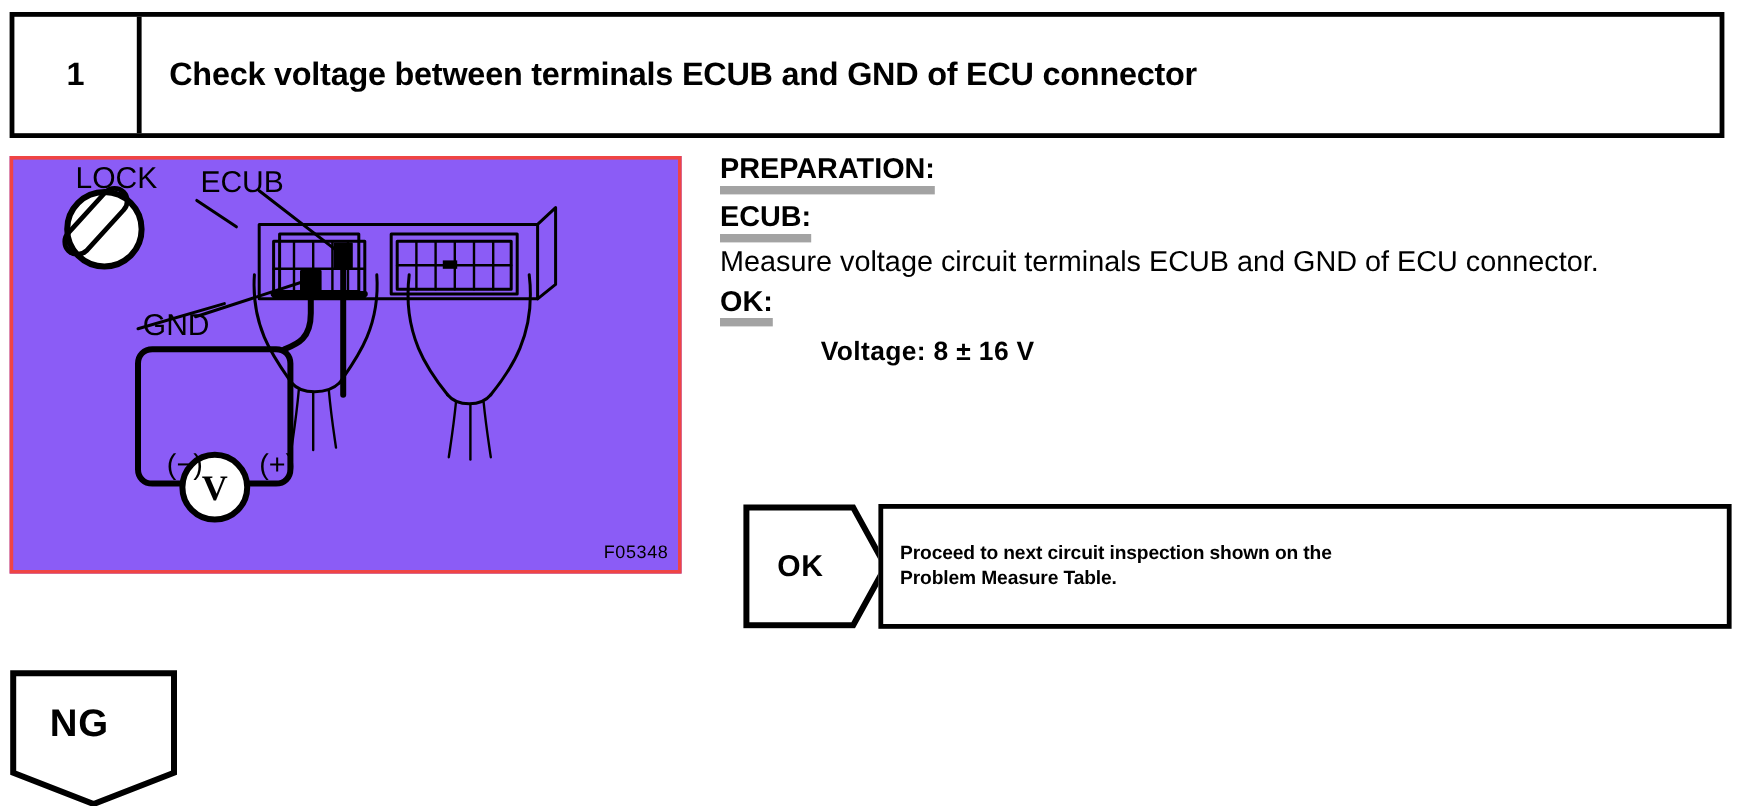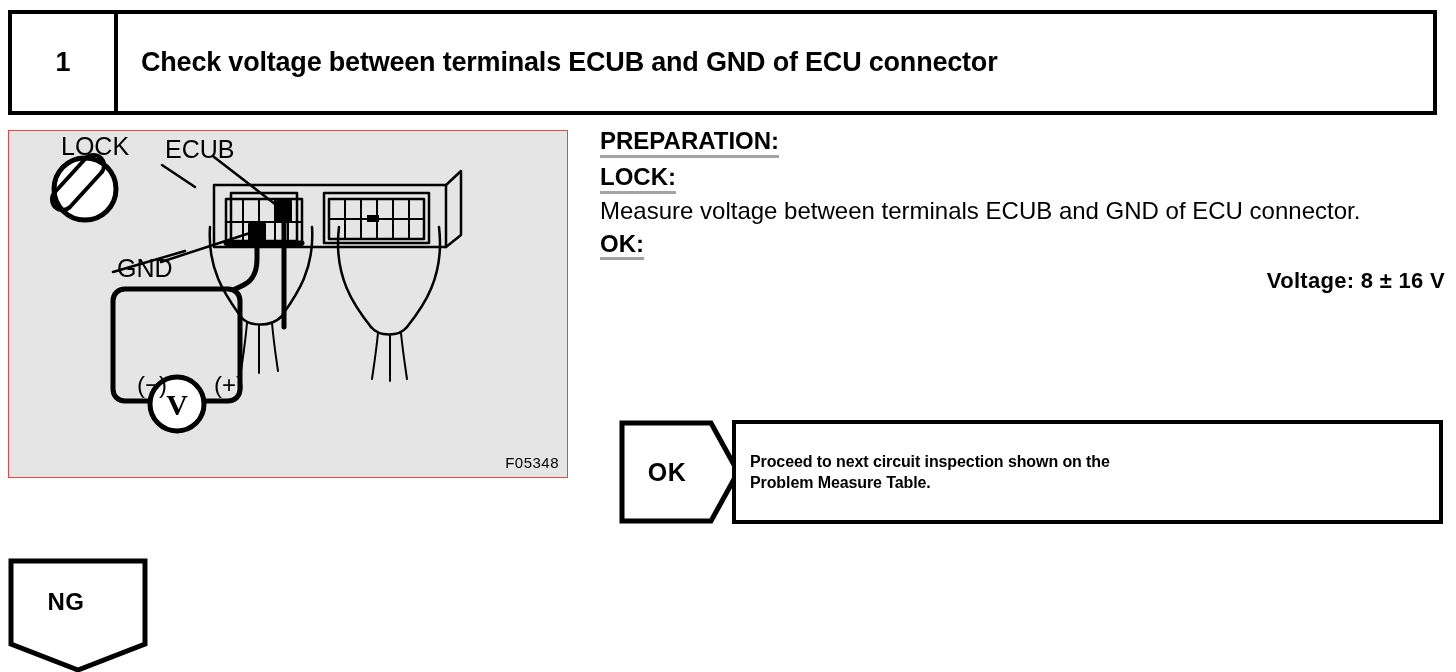--- a/index.html
+++ b/index.html
@@ -55,22 +55,22 @@
   }
 
   
   .illustration {
     position: absolute;
     left: 8px;
     top: 130px;
     width: 560px;
     height: 348px;
     box-sizing: border-box;
-    border: 1px solid #ef4444;
-    background: #e5e5e5;
+    border: 3px solid #ef4444;
+    background: #8b5cf6;
     overflow: hidden;
   }
   .illustration svg { display: block; }
   .fig-id {
     position: absolute;
     right: 8px;
     bottom: 6px;
     font-size: 15px;
     font-weight: normal;
     letter-spacing: 0.5px;
@@ -82,21 +82,21 @@
     position: absolute;
     left: 600px;
     top: 128px;
     width: 845px;
   }
   .hdr {
     font-size: 24px;
     font-weight: bold;
     line-height: 1.08;
     display: inline-block;
-    border-bottom: 3px solid #a3a3a3;
+    border-bottom: 7px solid #a3a3a3;
     padding-bottom: 1px;
     margin-bottom: 2px;
   }
   .body-line {
     font-size: 24px;
     line-height: 1.28;
     letter-spacing: 0.1px;
   }
   .body-just {
     font-size: 24px;
@@ -104,21 +104,20 @@
     text-align: justify;
     text-align-last: left;
     width: 843px;
   }
   .spec {
     font-size: 22px;
     font-weight: bold;
     margin-top: 6px;
     margin-left: 84px;
     letter-spacing: 0.3px;
-    text-align: right;
   }
   .gap-xs { height: 4px; }
 
   
   .result-row {
     position: absolute;
     left: 603px;
     top: 420px;
     width: 840px;
     height: 104px;
@@ -176,21 +175,21 @@
   .ng-tag svg { display: block; }
   .ng-label {
     position: absolute;
     left: 0;
     top: 0;
     width: 116px;
     height: 88px;
     display: flex;
     align-items: center;
     justify-content: center;
-    font-size: 24px;
+    font-size: 32px;
     font-weight: bold;
     letter-spacing: 0.5px;
   }
 </style>
 </head>
 <body>
 
 <div id="page">
 
   <div class="step-header">
@@ -259,22 +258,22 @@
       <text x="168" y="284" font-family="Liberation Serif, serif" font-size="30" font-weight="bold" text-anchor="middle" fill="#000">V</text>
       <text x="128" y="262" font-family="Liberation Sans, sans-serif" font-size="24" fill="#000">(−)</text>
       <text x="205" y="262" font-family="Liberation Sans, sans-serif" font-size="24" fill="#000">(+)</text>
     </svg>
     <div class="fig-id">F05348</div>
   </div>
 
   <div class="text-col">
     <div class="hdr">PREPARATION:</div>
     <div class="gap-xs"></div>
-    <div class="hdr">LOCK:</div>
-    <div class="body-just">Measure voltage between terminals ECUB and GND of ECU connector.</div>
+    <div class="hdr">ECUB:</div>
+    <div class="body-just">Measure voltage circuit terminals ECUB and GND of ECU connector.</div>
     <div class="gap-xs"></div>
     <div class="hdr">OK:</div>
     <div class="spec">Voltage: 8 ± 16 V</div>
   </div>
 
   <div class="result-row">
     <div class="ok-tag">
       <svg width="122" height="104" viewBox="0 0 122 104">
         <path d="M3 3 L92 3 L119 52 L92 101 L3 101 Z" fill="#fff" stroke="#000" stroke-width="5" stroke-linejoin="miter"></path>
       </svg>

